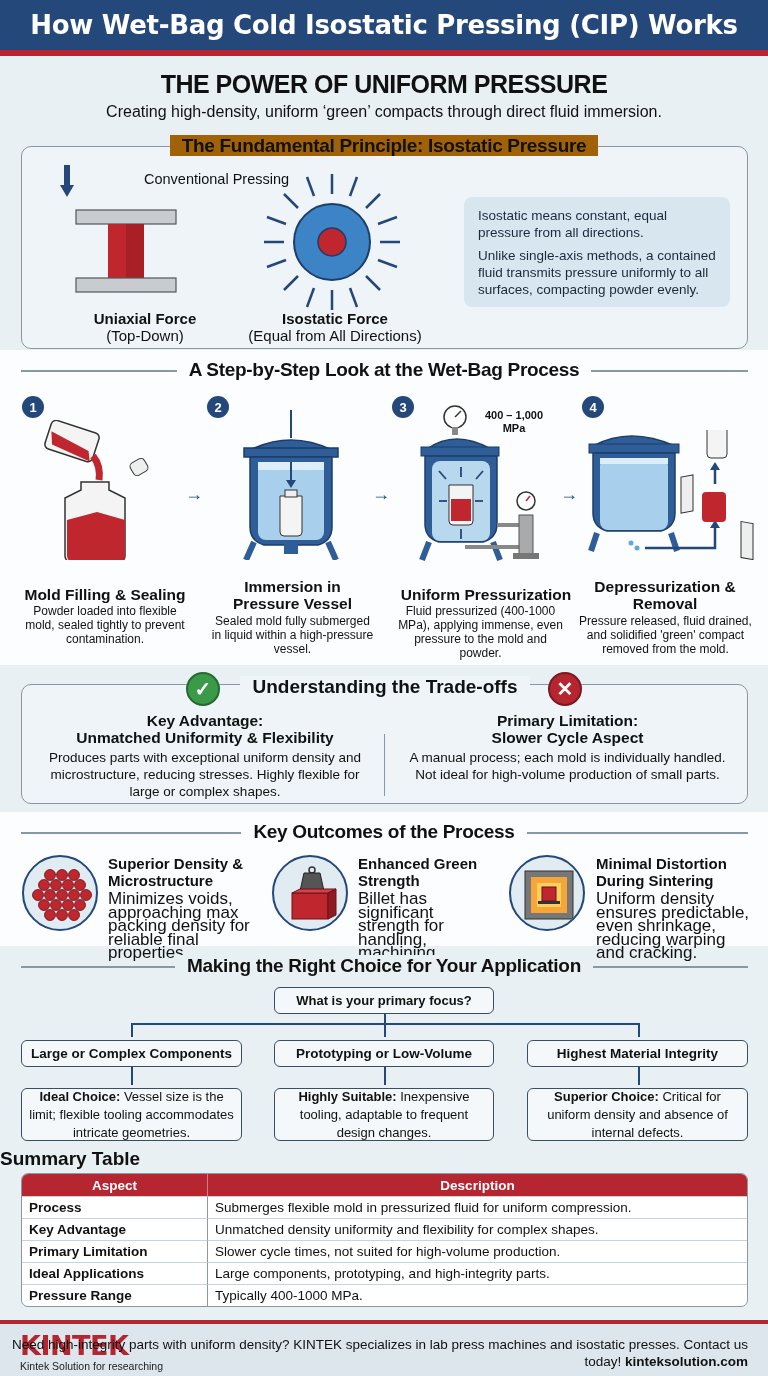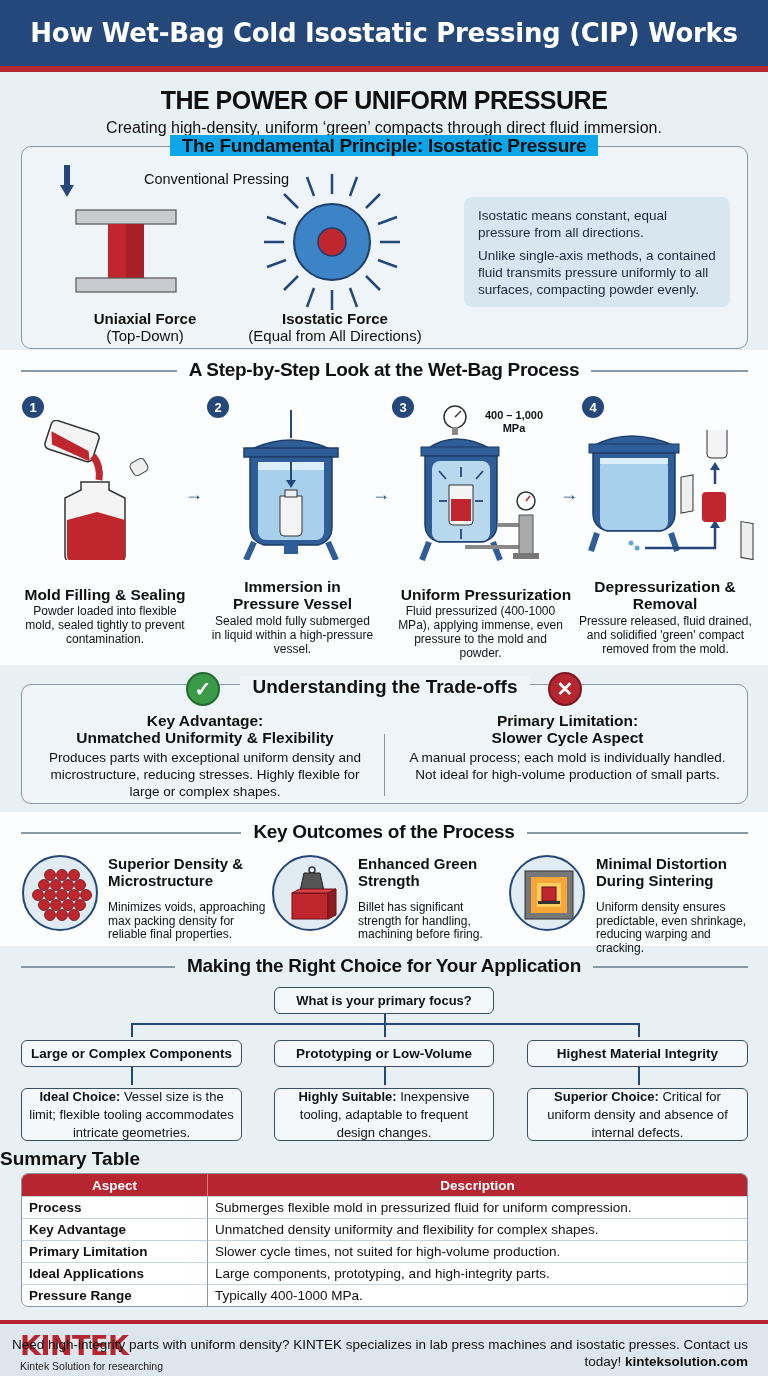--- a/index.html
+++ b/index.html
@@ -1,41 +1,41 @@
 <!DOCTYPE html>
 <html><head>
 <meta charset="utf-8">
 <style>
 *{box-sizing:border-box;margin:0;padding:0}
 body{width:768px;height:1376px;background:#e8f0f4;font-family:"Liberation Sans",sans-serif;color:#111;overflow:hidden;position:relative}
-.header{height:72px;background:#24487a;display:flex;align-items:center;justify-content:center;border-bottom:6px solid #b52630}
+.header{height:56px;background:#24487a;display:flex;align-items:center;justify-content:center;border-bottom:6px solid #b52630}
 .header h1{color:#fff;font-size:26px;font-weight:700;font-family:"DejaVu Sans",sans-serif;letter-spacing:-0.3px}
 .hero{text-align:center;padding-top:14px}
 .hero h2{font-size:25px;font-weight:700;letter-spacing:-0.5px;font-family:"Liberation Sans",sans-serif}
 .hero p{font-size:16px;margin-top:4px}
 .box{position:absolute;border:1.5px solid #8a98a6;border-radius:10px;background:#eef4f7}
 .sec-title{position:absolute;left:0;right:0;text-align:center;font-weight:700;font-size:19px;letter-spacing:-0.3px}
-.sec-title span{background:#0ea5e9;padding:0 12px}
+.sec-title span{background:#a16207;padding:0 12px}
 .rule{position:absolute;height:1.5px;background:#8a98a6}
 .fund-label{position:absolute;text-align:center;font-size:15px}
 .fund-label b{display:block;font-size:15px}
 .infobox{position:absolute;left:464px;top:197px;width:266px;height:110px;background:#d8e6ef;border-radius:8px;padding:10px 14px;font-size:13.5px;line-height:17px;color:#1a2a3a}
 .infobox p{margin-bottom:6px}
 .band{position:absolute;left:0;width:768px}
 .step-num{position:absolute;width:22px;height:22px;border-radius:50%;background:#24487a;color:#fff;font-weight:700;font-size:13px;display:flex;align-items:center;justify-content:center}
 .step-title{position:absolute;text-align:center;font-weight:700;font-size:15.5px;line-height:17px}
 .step-desc{position:absolute;text-align:center;font-size:12px;line-height:14px}
 .arrow-r{position:absolute;color:#24487a;font-size:18px;font-weight:700}
 .trade-col{position:absolute;text-align:center}
 .trade-col h4{font-size:15.5px;line-height:17px}
 .trade-col p{font-size:13.5px;line-height:17px;margin-top:3px}
 .outcome-circle{position:absolute;width:76px;height:76px;border-radius:50%;border:2px solid #24487a;background:#e0ebf2;overflow:hidden}
 .outcome-text{position:absolute}
 .outcome-text h4{font-size:15px;line-height:17px}
-.outcome-text p{font-size:12px;line-height:13.5px;margin-top:12px}
+.outcome-text p{font-size:17px;line-height:13.5px;margin-top:3px}
 .fbox{position:absolute;border:1.5px solid #3a4e62;border-radius:6px;background:#f4f8fa;text-align:center;font-size:13px;display:flex;align-items:center;justify-content:center}
 .fbox.q{font-weight:700}
 .fbox.cat{font-weight:700;font-size:13.5px}
 .fbox.res{font-size:13px;line-height:18px;padding:2px 4px}
 .line{position:absolute;background:#24487a}
 .tbl{position:absolute;left:21px;top:1173px;width:727px;border-collapse:separate;border-spacing:0;border:1.5px solid #8a98a6;border-radius:7px;overflow:hidden;background:#fff}
 .tbl th{background:#b52630;color:#fff;font-size:13.5px;height:22px;font-weight:700}
 .tbl td{font-size:13.5px;height:22px;padding-left:7px;border-top:1px solid #c8d2da}
 .tbl td:first-child{font-weight:700;border-right:1px solid #8a98a6;width:186px}
 .tbl th:first-child{border-right:1px solid #d67a80}

